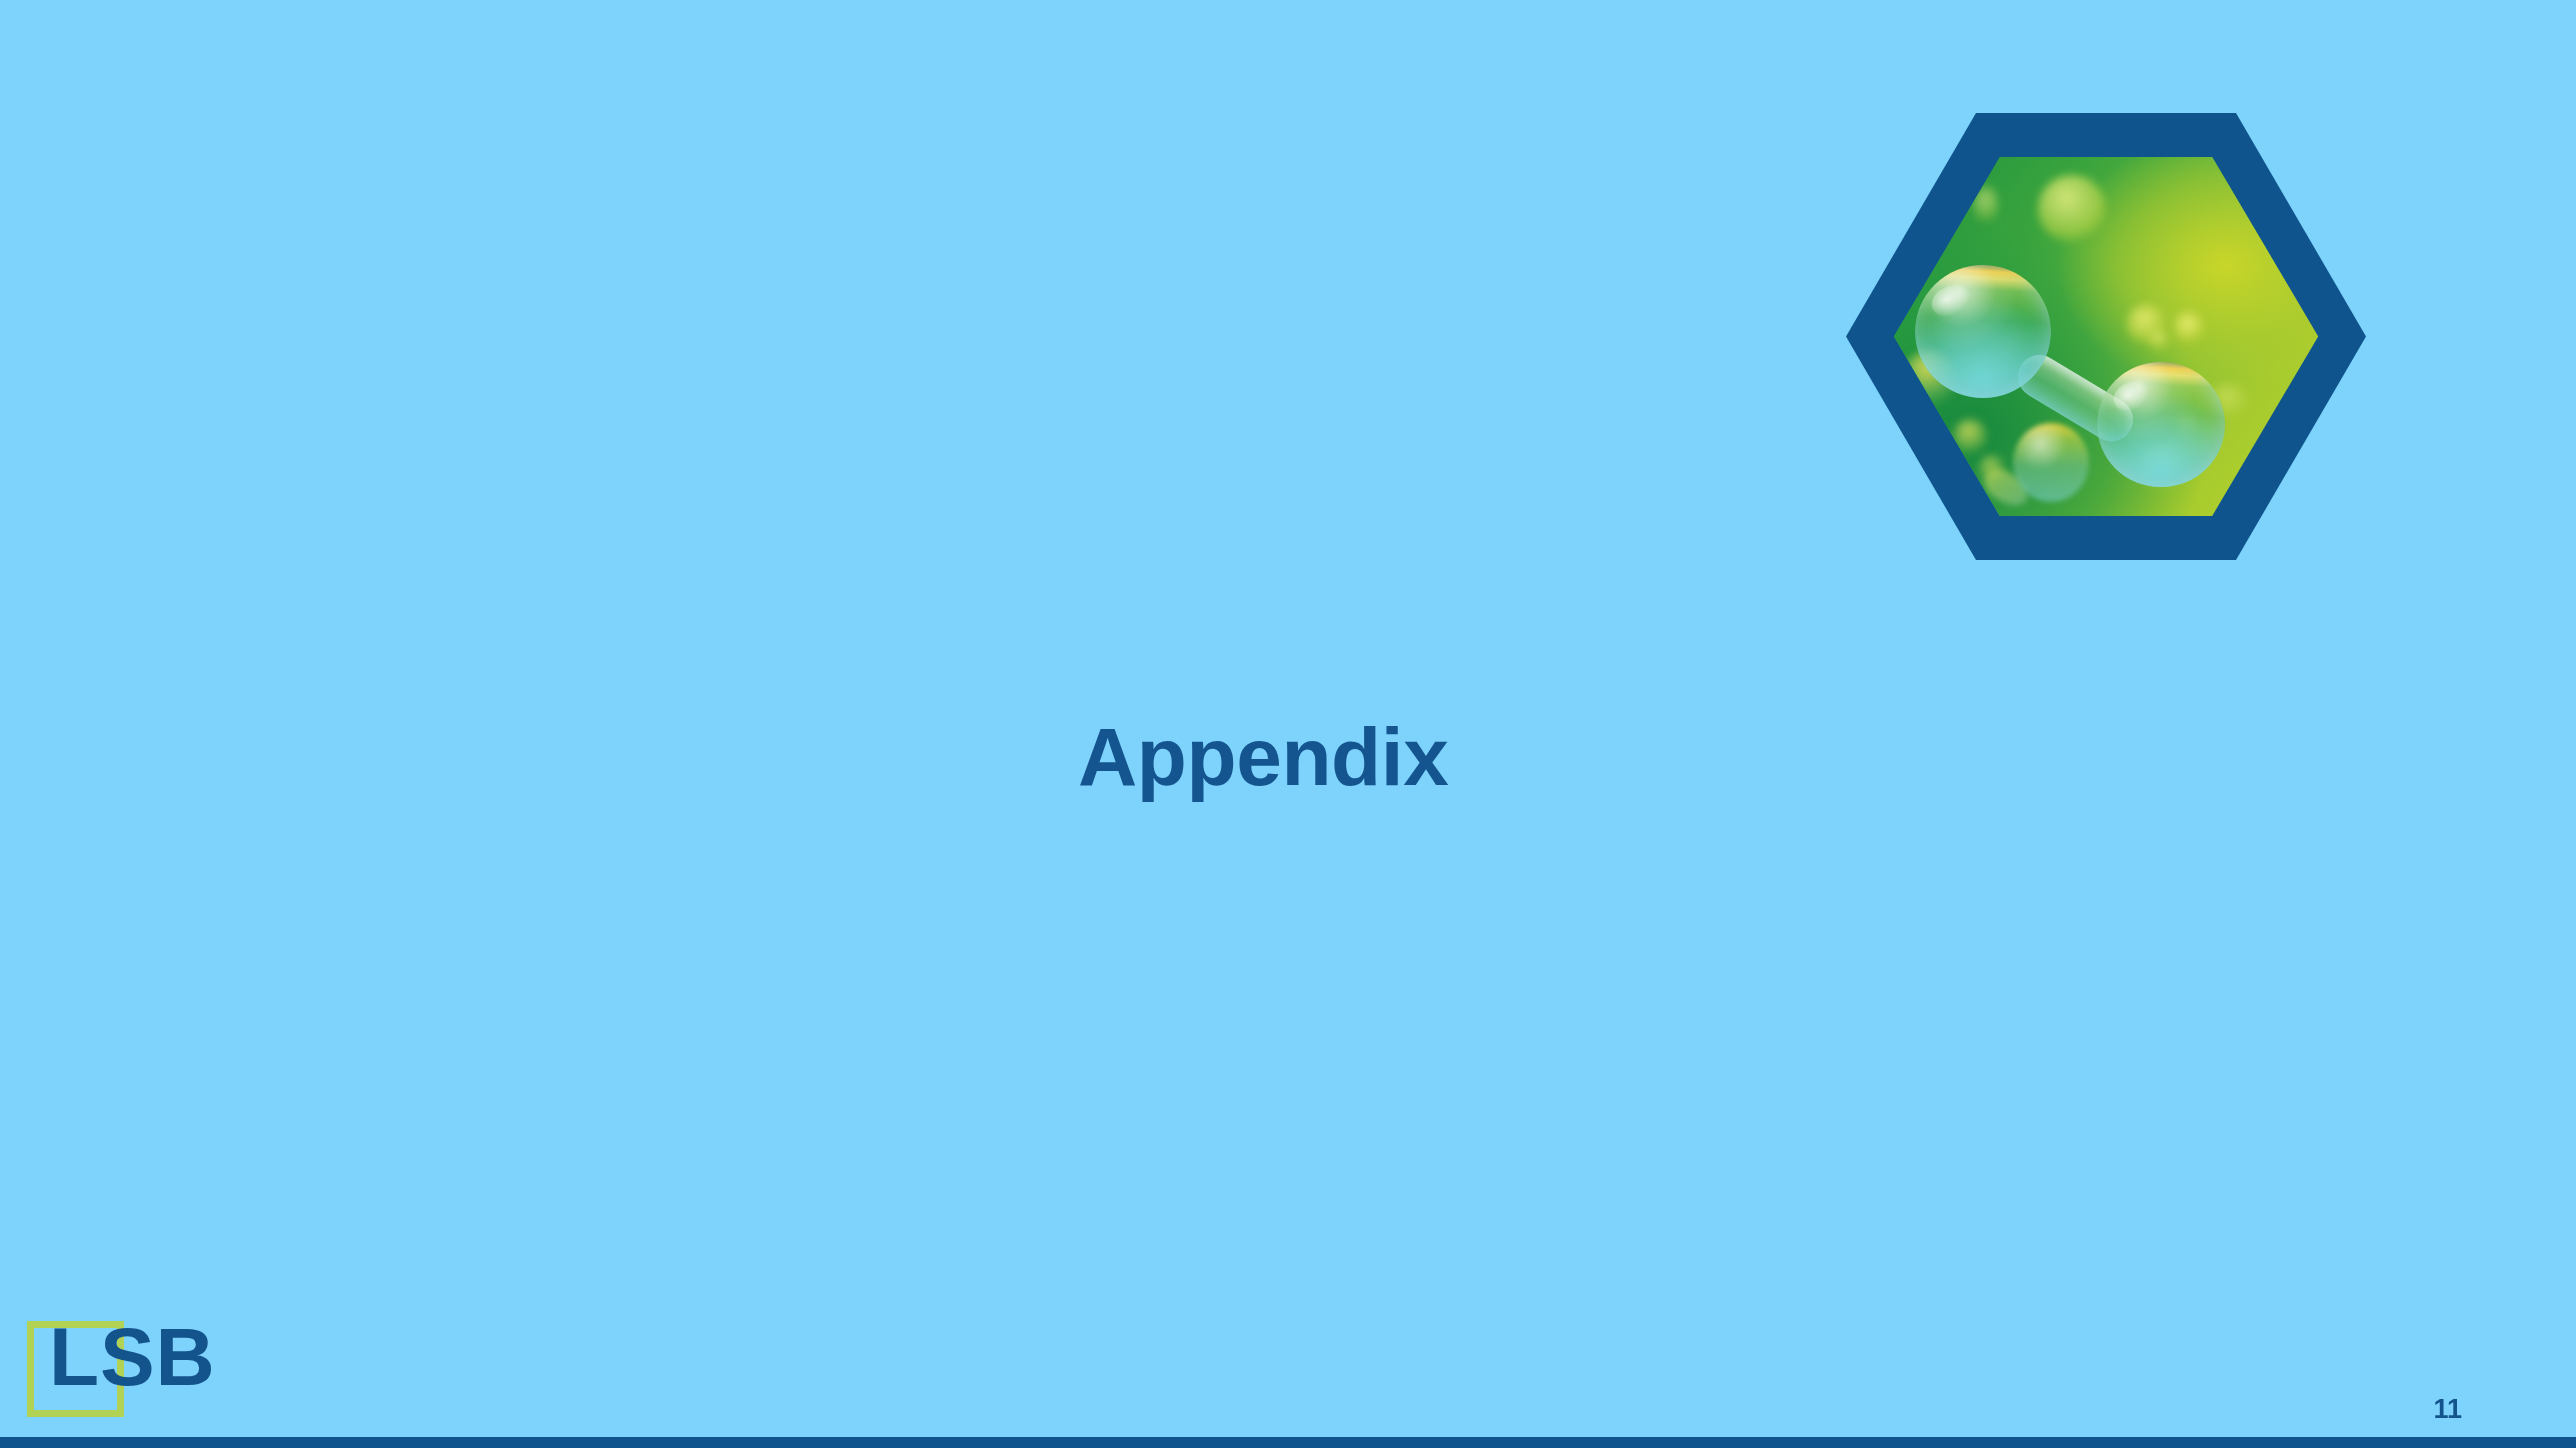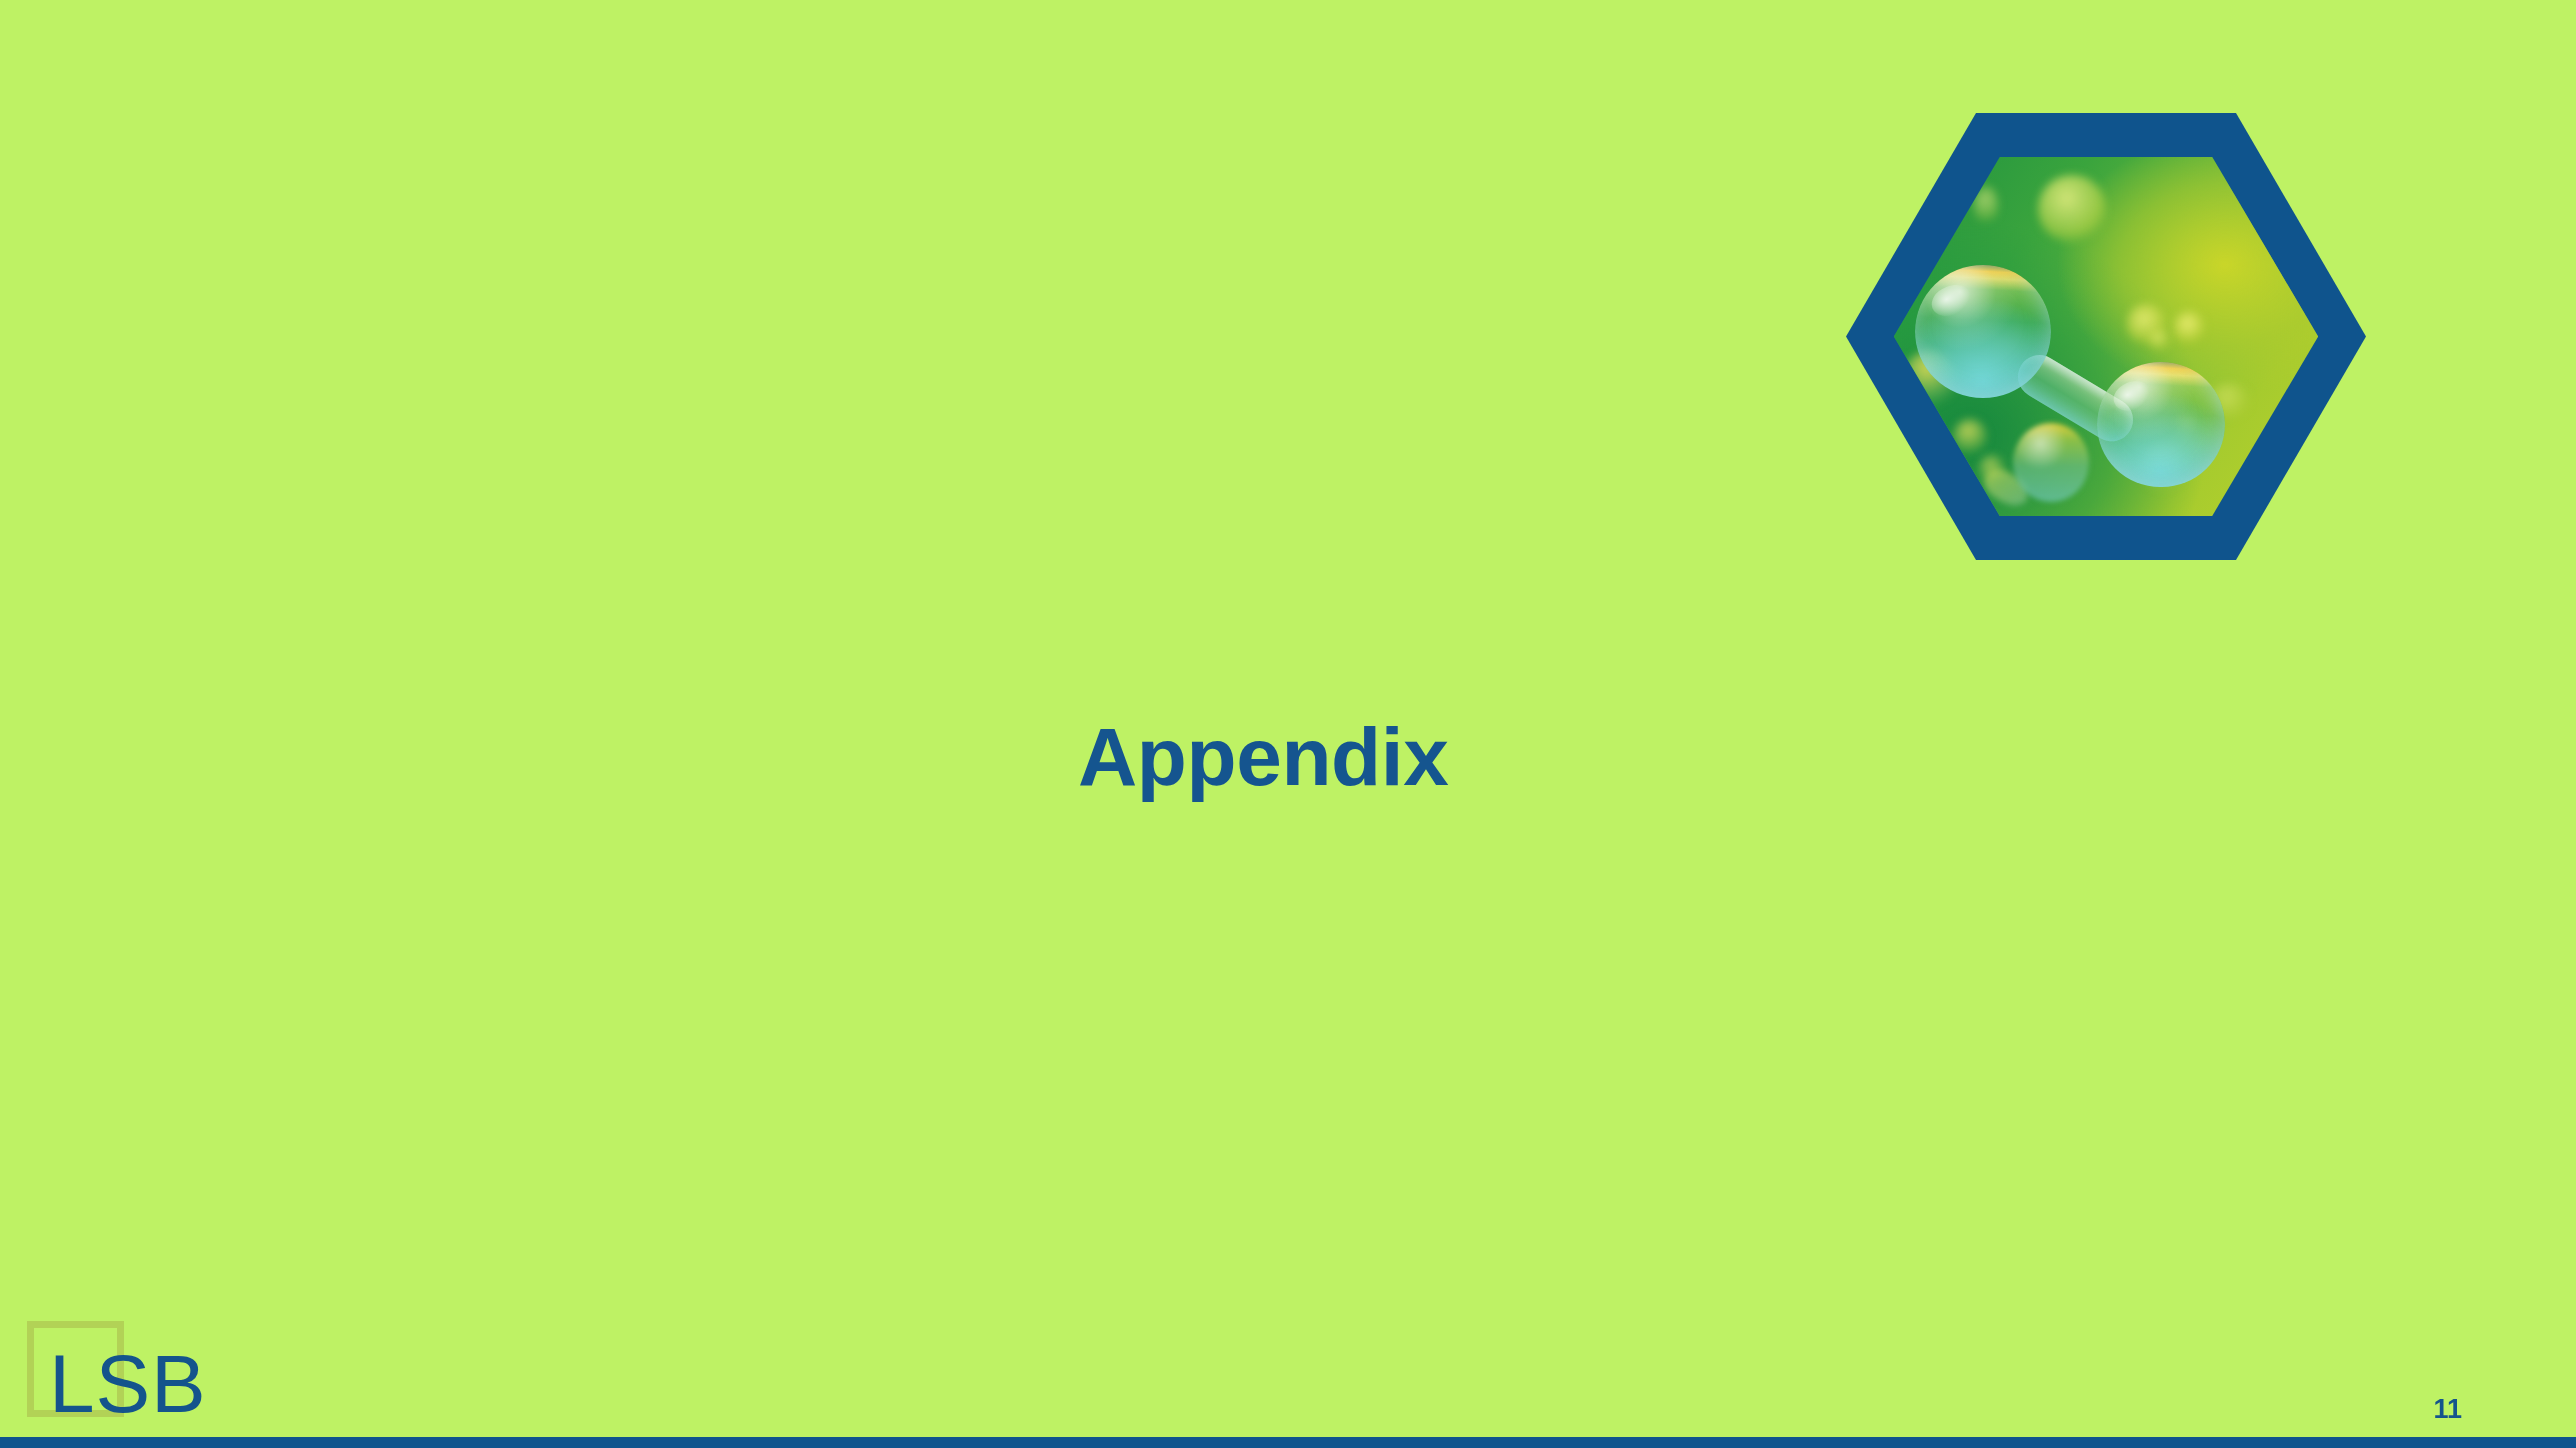--- a/index.html
+++ b/index.html
@@ -9,21 +9,21 @@
     background: #ffffff;
   }
   body {
     font-family: "Liberation Sans", sans-serif;
   }
 
   .slide {
     position: relative;
     width: 2576px;
     height: 1449px;
-    background: #bef264;
+    background: #7dd3fc;
     overflow: hidden;
   }
 
   
   .hex-wrap {
     position: absolute;
     left: 1846px;
     top: 113px;
     width: 520px;
     height: 447px;
@@ -179,23 +179,23 @@
     top: 6.9px;
     width: 83px;
     height: 82px;
     border: 7.7px solid #b2d256;
     box-sizing: content-box;
     background: transparent;
   }
   .logo-text {
     position: absolute;
     left: 49px;
-    top: 29px;
+    top: 2px;
     font-size: 82px;
-    font-weight: normal;
+    font-weight: bold;
     color: #14548c;
     letter-spacing: 0.9px;
     line-height: 1;
   }
 
   
   .page-number {
     position: absolute;
     right: 114px;
     top: 1394px;

